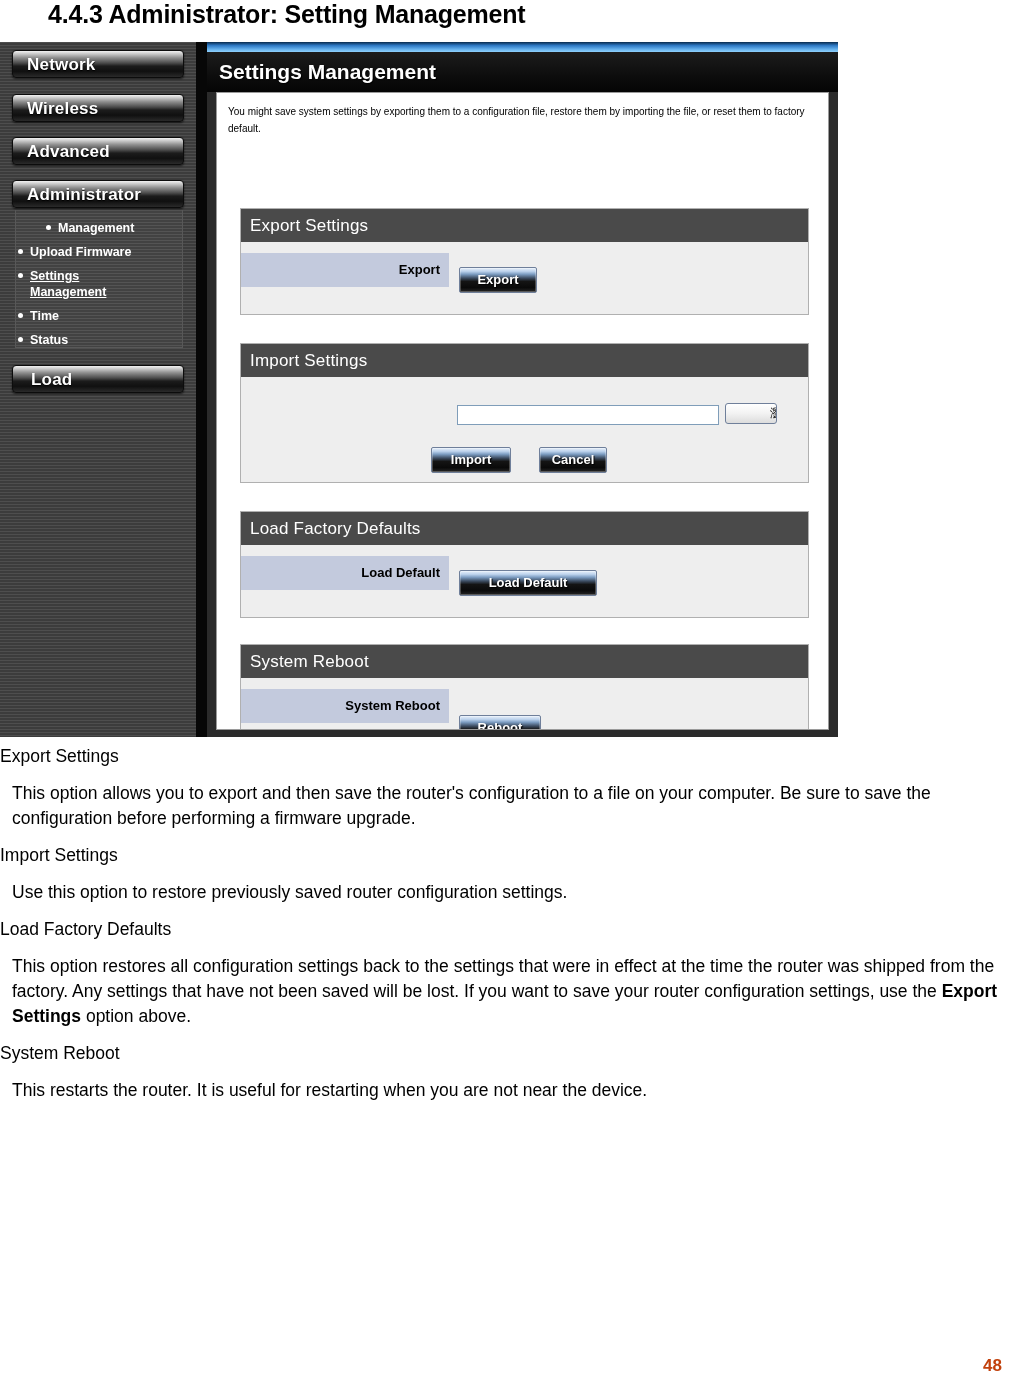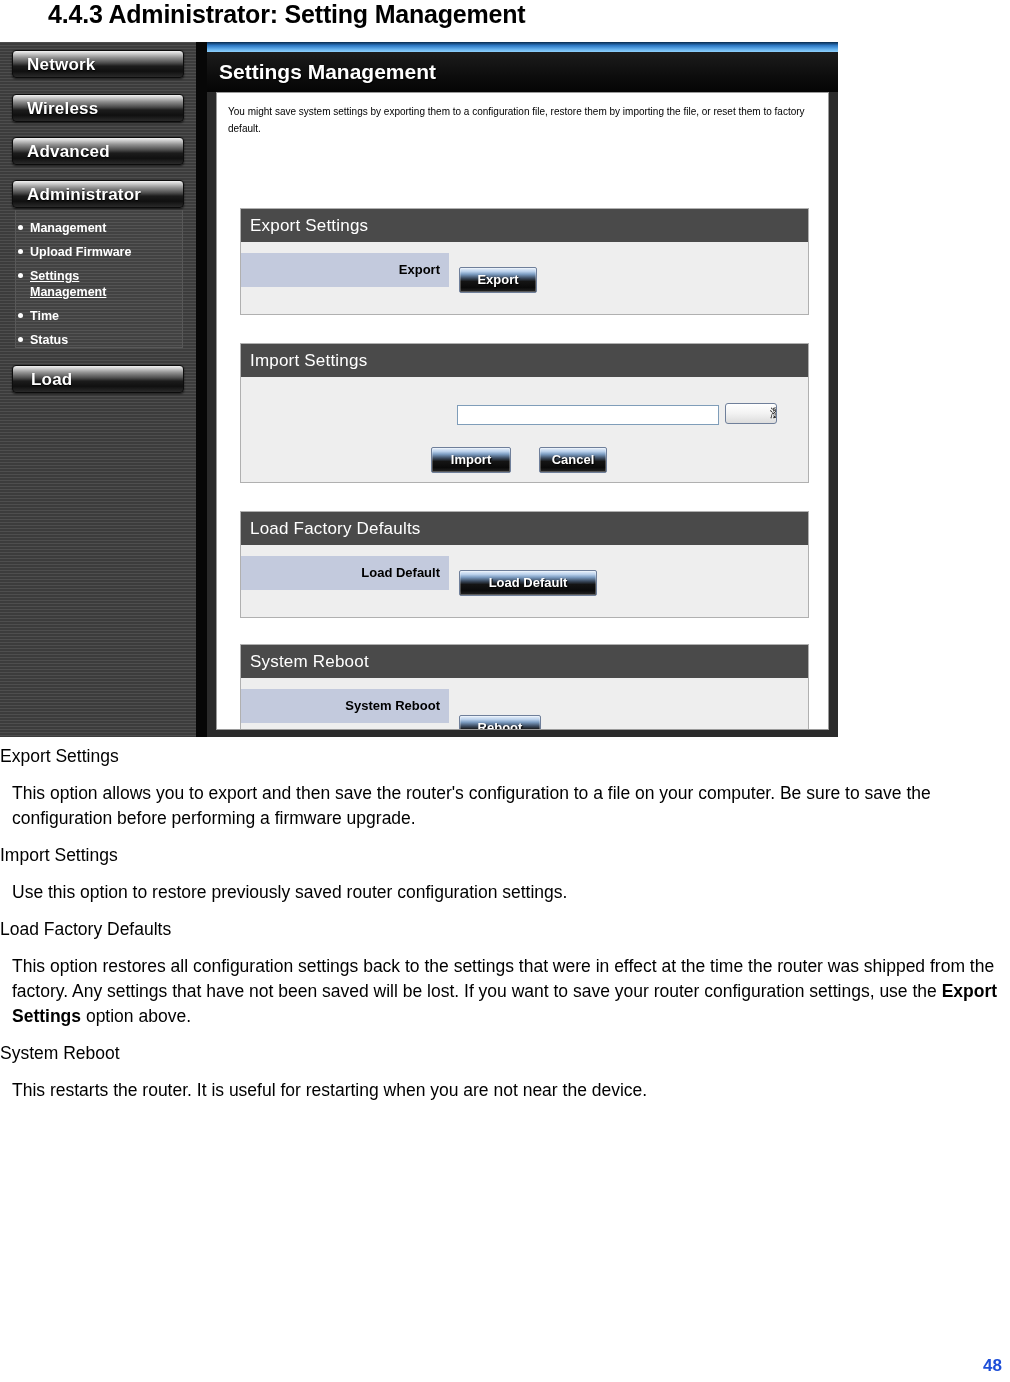--- a/index.html
+++ b/index.html
@@ -112,21 +112,21 @@
   }
   .sub-item .bullet {
     position: absolute;
     left: -12px;
     top: 5px;
     width: 5px;
     height: 5px;
     border-radius: 50%;
     background: #fff;
   }
-  .sub-item.s0 { top: 10px; }
+  .sub-item.s0 { top: 10px; margin-left: 28px; }
   .sub-item.s1 { top: 34px; }
   .sub-item.s2 { top: 58px; }
   .sub-item.s3 { top: 98px; }
   .sub-item.s4 { top: 122px; }
   .sub-item .lbl.active {
     text-decoration: underline;
     display: inline-block;
     max-width: 100px;
     white-space: normal;
   }
@@ -307,21 +307,21 @@
     box-sizing: border-box;
   }
   .doc-def span.bold { font-weight: bold; }
 
   .page-num {
     position: absolute;
     right: 8px;
     bottom: 6px;
     font-size: 17px;
     font-weight: bold;
-    color: #1d4ed8;
+    color: #c2410c;
   }
 </style>
 </head>
 <body>
 
 <div class="page-heading">4.4.3 Administrator: Setting Management</div>
 
 <div class="router-shot">
 
   <div class="nav-col">

